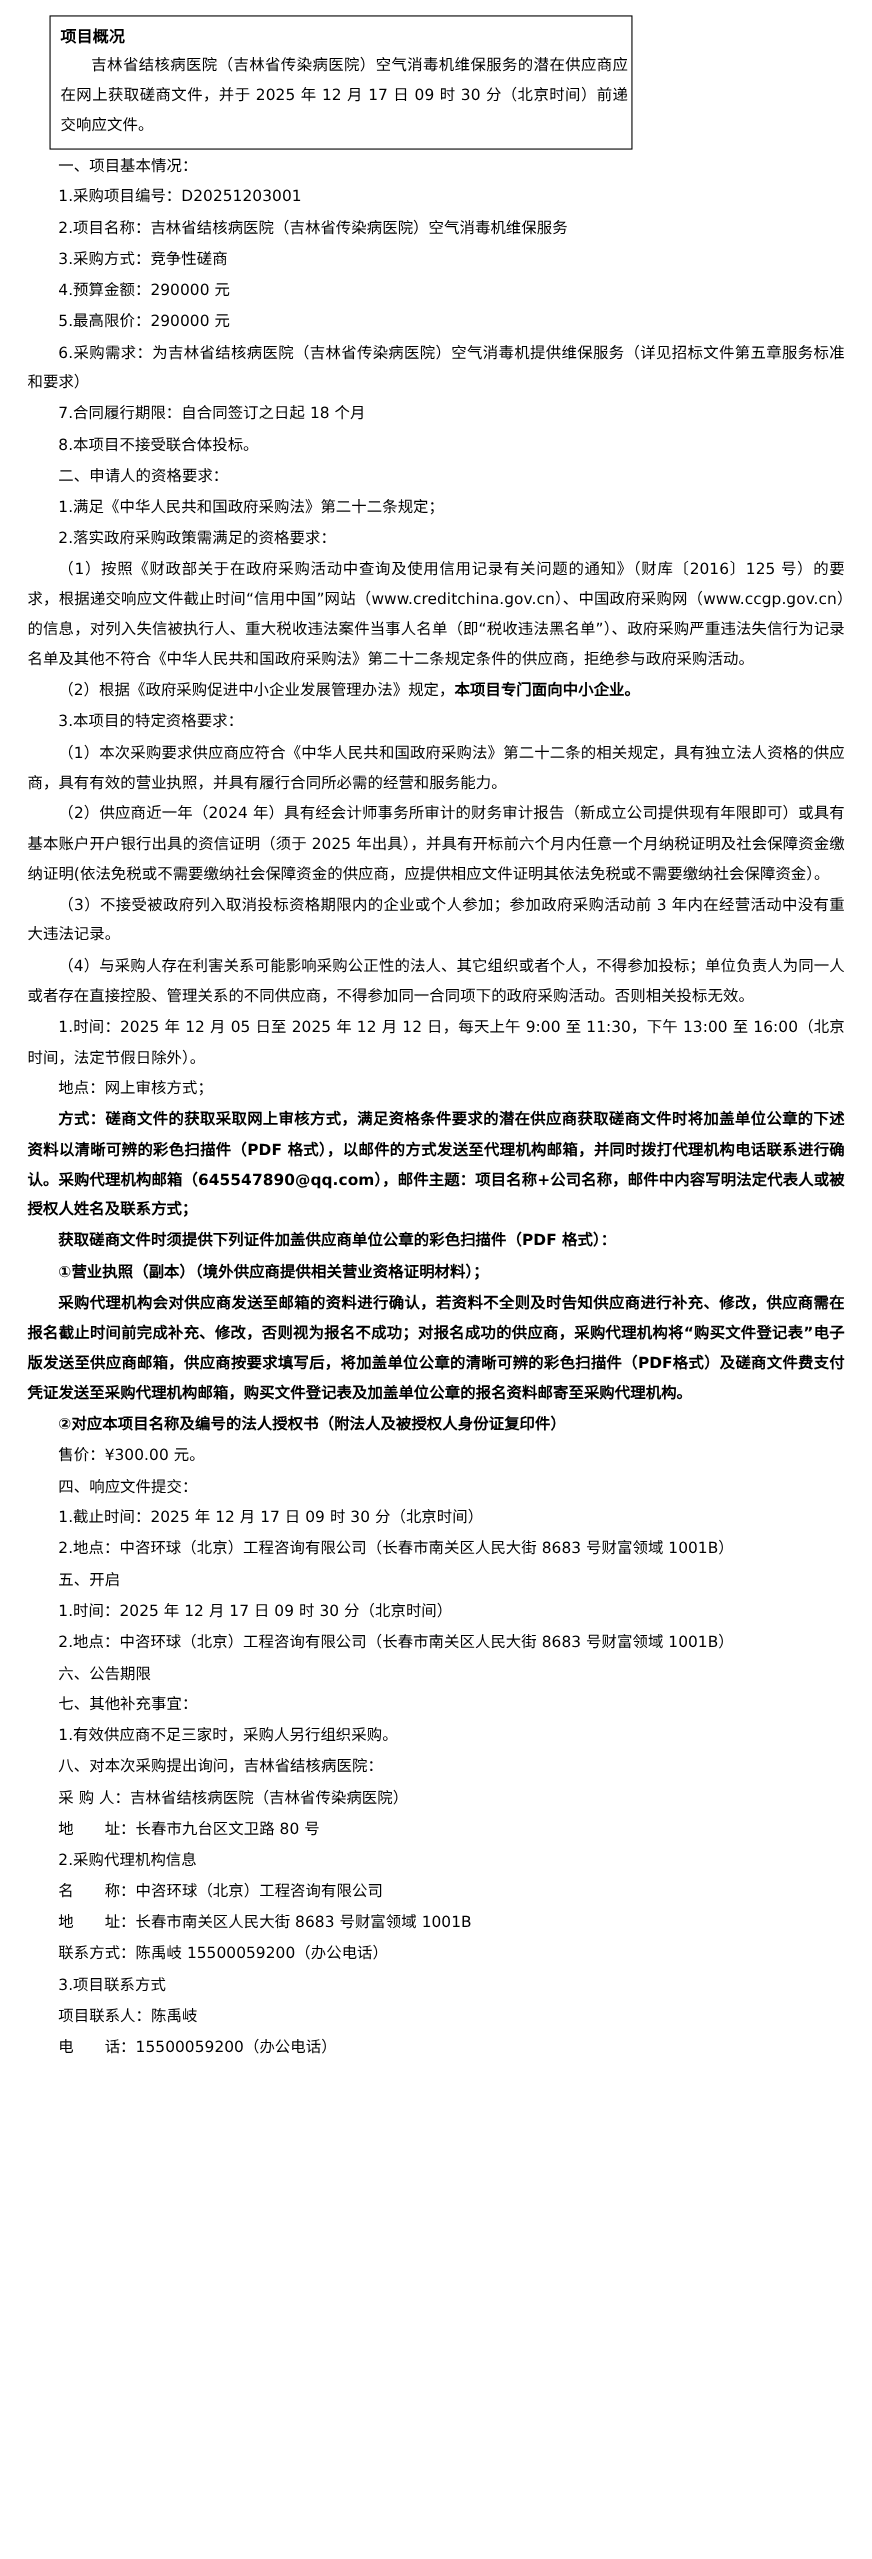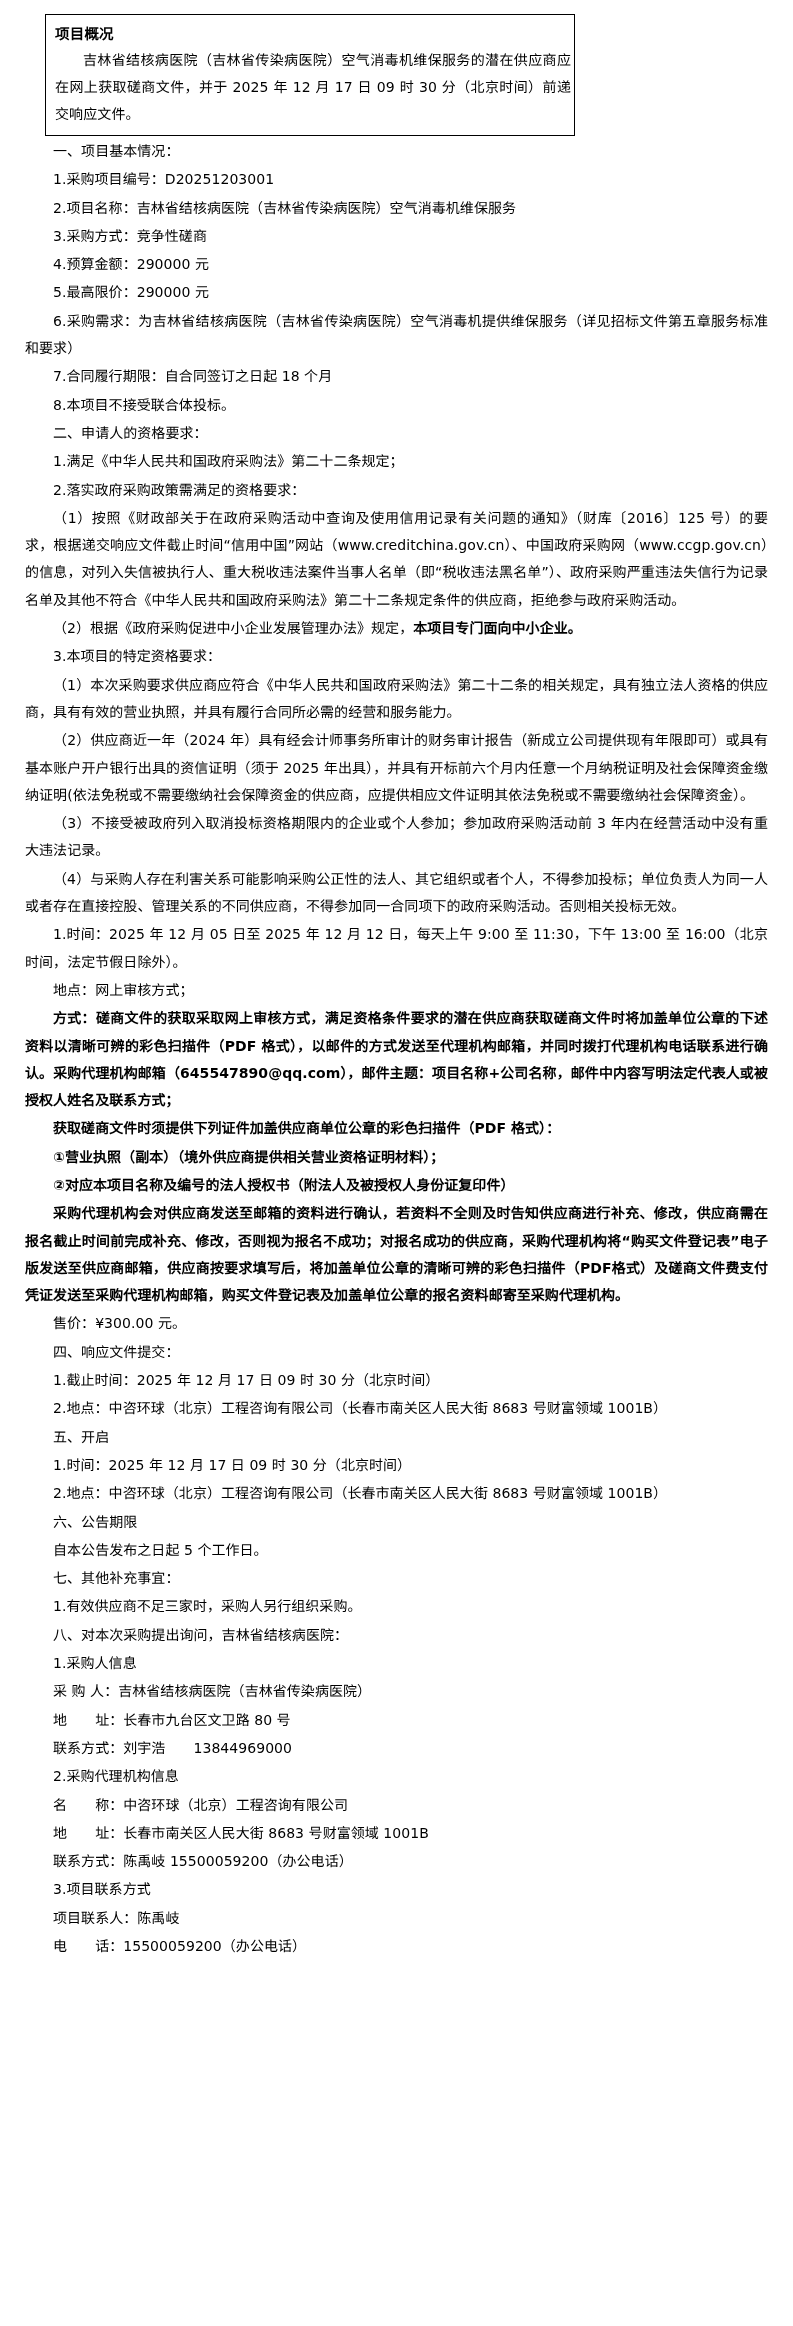--- a/index.html
+++ b/index.html
@@ -89,44 +89,41 @@
   <p class="l ind">（1）本次采购要求供应商应符合《中华人民共和国政府采购法》第二十二条的相关规定，具有独立法人资格的供应商，具有有效的营业执照，并具有履行合同所必需的经营和服务能力。</p>
   <p class="l ind">（2）供应商近一年（2024 年）具有经会计师事务所审计的财务审计报告（新成立公司提供现有年限即可）或具有基本账户开户银行出具的资信证明（须于 2025 年出具），并具有开标前六个月内任意一个月纳税证明及社会保障资金缴纳证明(依法免税或不需要缴纳社会保障资金的供应商，应提供相应文件证明其依法免税或不需要缴纳社会保障资金）。</p>
   <p class="l ind">（3）不接受被政府列入取消投标资格期限内的企业或个人参加；参加政府采购活动前 3 年内在经营活动中没有重大违法记录。</p>
   <p class="l ind">（4）与采购人存在利害关系可能影响采购公正性的法人、其它组织或者个人，不得参加投标；单位负责人为同一人或者存在直接控股、管理关系的不同供应商，不得参加同一合同项下的政府采购活动。否则相关投标无效。</p>
 
   <p class="l ind">1.时间：2025 年 12 月 05 日至 2025 年 12 月 12 日，每天上午 9:00 至 11:30，下午 13:00 至 16:00（北京时间，法定节假日除外）。</p>
   <p class="l ind">地点：网上审核方式；</p>
   <p class="l ind b">方式：磋商文件的获取采取网上审核方式，满足资格条件要求的潜在供应商获取磋商文件时将加盖单位公章的下述资料以清晰可辨的彩色扫描件（PDF 格式），以邮件的方式发送至代理机构邮箱，并同时拨打代理机构电话联系进行确认。采购代理机构邮箱（645547890@qq.com），邮件主题：项目名称+公司名称，邮件中内容写明法定代表人或被授权人姓名及联系方式；</p>
   <p class="l ind b">获取磋商文件时须提供下列证件加盖供应商单位公章的彩色扫描件（PDF 格式）：</p>
   <p class="l ind b">①营业执照（副本）（境外供应商提供相关营业资格证明材料）；</p>
+  <p class="l ind b">采购代理机构会对供应商发送至邮箱的资料进行确认，若资料不全则及时告知供应商进行补充、修改，供应商需在报名截止时间前完成补充、修改，否则视为报名不成功；对报名成功的供应商，采购代理机构将“购买文件登记表”电子版发送至供应商邮箱，供应商按要求填写后，将加盖单位公章的清晰可辨的彩色扫描件（PDF格式）及磋商文件费支付凭证发送至采购代理机构邮箱，购买文件登记表及加盖单位公章的报名资料邮寄至采购代理机构。</p>
   <p class="l ind b">②对应本项目名称及编号的法人授权书（附法人及被授权人身份证复印件）</p>
-  <p class="l ind b">采购代理机构会对供应商发送至邮箱的资料进行确认，若资料不全则及时告知供应商进行补充、修改，供应商需在报名截止时间前完成补充、修改，否则视为报名不成功；对报名成功的供应商，采购代理机构将“购买文件登记表”电子版发送至供应商邮箱，供应商按要求填写后，将加盖单位公章的清晰可辨的彩色扫描件（PDF格式）及磋商文件费支付凭证发送至采购代理机构邮箱，购买文件登记表及加盖单位公章的报名资料邮寄至采购代理机构。</p>
   <p class="l ind">售价：¥300.00 元。</p>
 
   <p class="l ind">四、响应文件提交：</p>
   <p class="l ind">1.截止时间：2025 年 12 月 17 日 09 时 30 分（北京时间）</p>
   <p class="l ind">2.地点：中咨环球（北京）工程咨询有限公司（长春市南关区人民大街 8683 号财富领域 1001B）</p>
 
   <p class="l ind">五、开启</p>
   <p class="l ind">1.时间：2025 年 12 月 17 日 09 时 30 分（北京时间）</p>
   <p class="l ind">2.地点：中咨环球（北京）工程咨询有限公司（长春市南关区人民大街 8683 号财富领域 1001B）</p>
 
   <p class="l ind">六、公告期限</p>
-  <p class="l ind">自本公告发布之日起 5 个工作日。</p>
 
   <p class="l ind">七、其他补充事宜：</p>
   <p class="l ind">1.有效供应商不足三家时，采购人另行组织采购。</p>
 
   <p class="l ind">八、对本次采购提出询问，吉林省结核病医院：</p>
 
-  <p class="l ind">1.采购人信息</p>
   <p class="l ind"><span>采 购 人：</span><span>吉林省结核病医院（吉林省传染病医院）</span></p>
   <p class="l ind"><span>地　　址：</span><span>长春市九台区文卫路 80 号</span></p>
-  <p class="l ind"><span>联系方式：</span><span>刘宇浩　　13844969000</span></p>
 
   <p class="l ind">2.采购代理机构信息</p>
   <p class="l ind"><span>名　　称：</span><span>中咨环球（北京）工程咨询有限公司</span></p>
   <p class="l ind"><span>地　　址：</span><span>长春市南关区人民大街 8683 号财富领域 1001B</span></p>
   <p class="l ind"><span>联系方式：</span><span>陈禹岐 15500059200（办公电话）</span></p>
 
   <p class="l ind">3.项目联系方式</p>
   <p class="l ind"><span>项目联系人：</span><span>陈禹岐</span></p>
   <p class="l ind"><span>电　　话：</span><span>15500059200（办公电话）</span></p>
 

